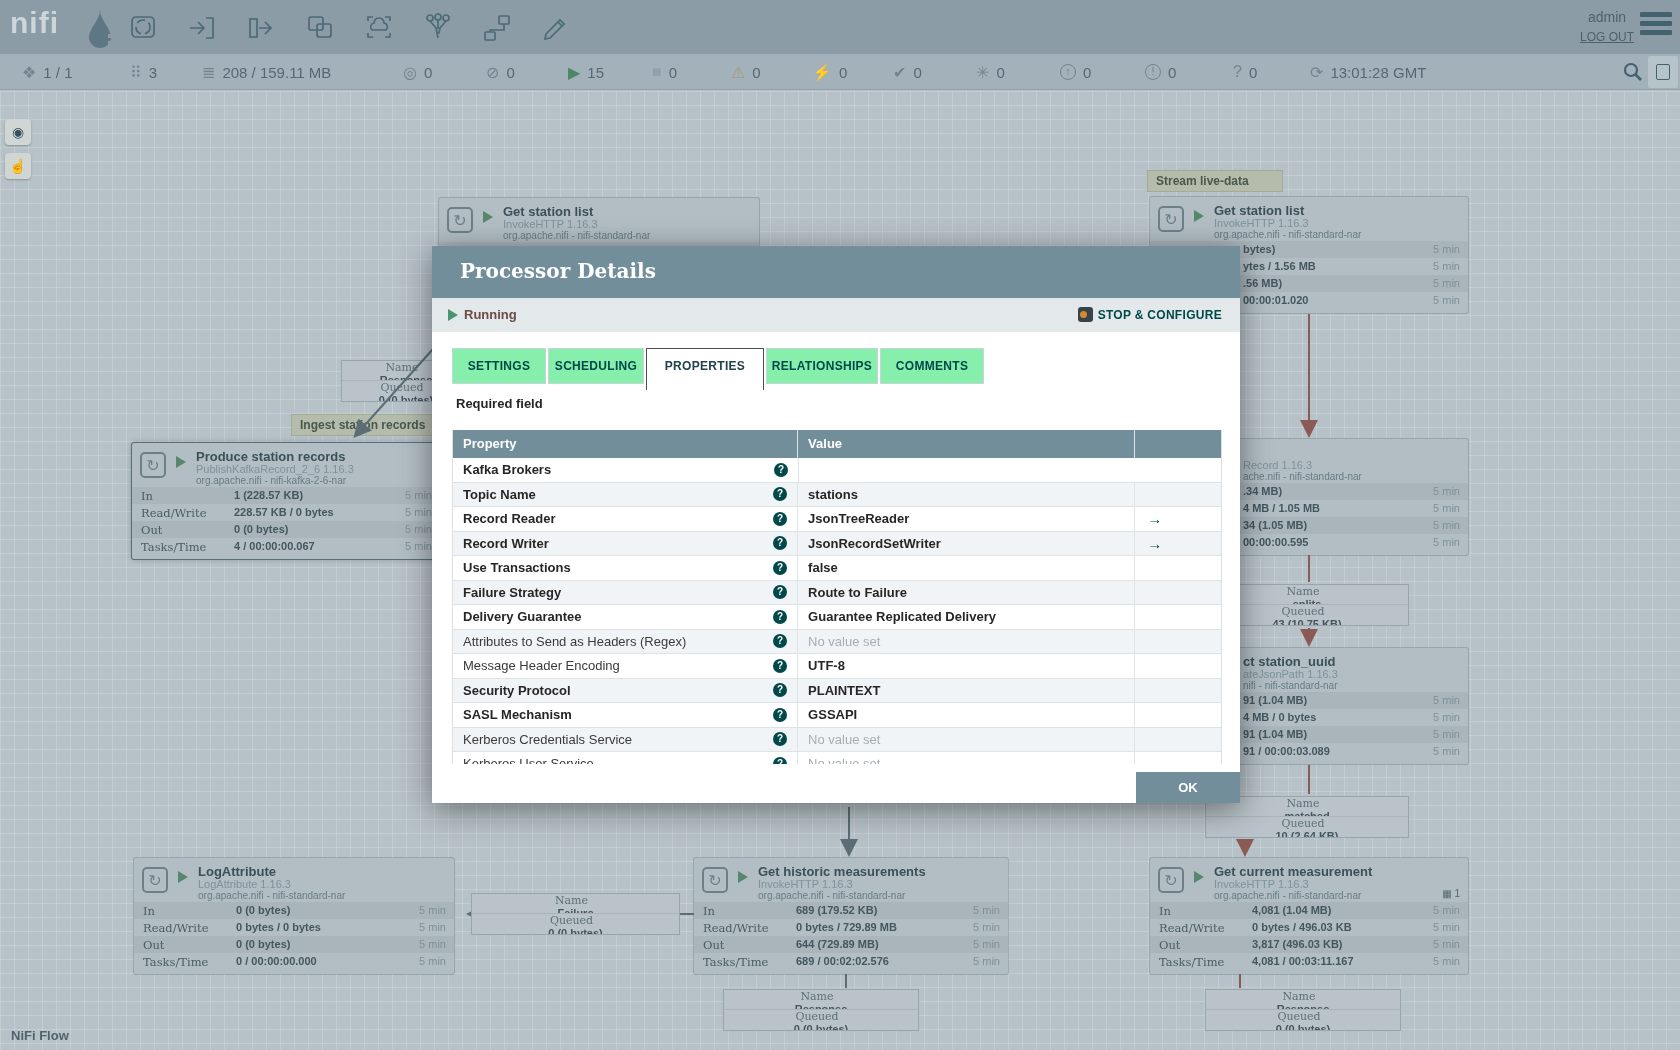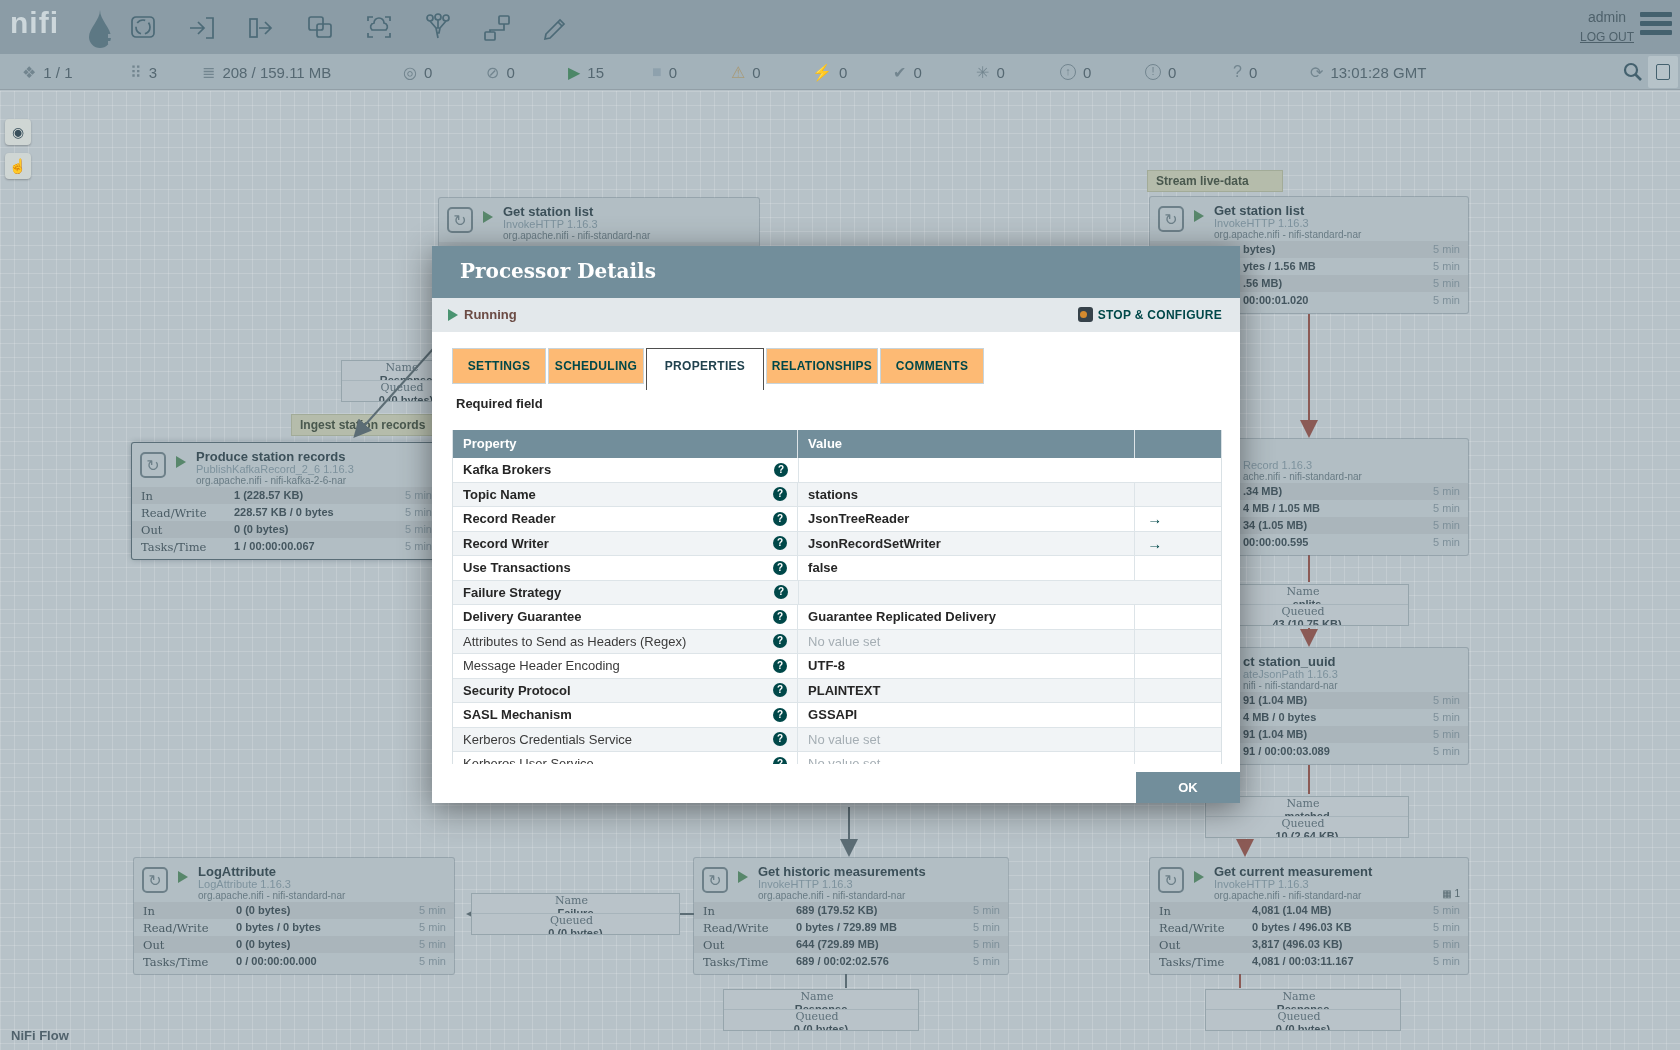--- a/index.html
+++ b/index.html
@@ -62,21 +62,21 @@
   #dialog{position:absolute;left:432px;top:246px;width:808px;height:557px;background:#fff;z-index:10;box-shadow:0 6px 30px rgba(0,0,0,.45);}
   #dlg-header{position:absolute;left:0;top:0;width:100%;height:52px;background:#728E9B;}
   #dlg-title{position:absolute;left:28px;top:13px;color:#fff;font-family:"DejaVu Serif",serif;font-size:20px;font-weight:bold;}
   #dlg-status{position:absolute;left:0;top:52px;width:100%;height:34px;background:#E3E8EB;}
   #run-play{position:absolute;left:16px;top:11px;width:0;height:0;border-left:10px solid #4a9471;border-top:6px solid transparent;border-bottom:6px solid transparent;}
   #run-text{position:absolute;left:32px;top:9px;font-size:13px;font-weight:bold;color:#6b4b44;}
   #stopcfg{position:absolute;right:18px;top:9px;font-size:12px;font-weight:bold;color:#004849;cursor:pointer;letter-spacing:.3px;}
   .gearbadge{display:inline-block;position:relative;width:15px;height:15px;background:#37424a;border-radius:3px;vertical-align:-3px;margin-right:5px;}
   .gearbadge::before{content:"";position:absolute;left:2px;top:4px;width:7px;height:7px;background:#d58a2e;border-radius:50%;}
   #dlg-tabs{position:absolute;left:20px;top:102px;height:42px;display:flex;}
-  .tab{height:36px;background:#fdba74;border:1px solid #C8D4DA;margin-right:2px;text-align:center;font-size:12px;font-weight:bold;color:#004849;line-height:34px;cursor:pointer;letter-spacing:.3px;}
+  .tab{height:36px;background:#86efac;border:1px solid #C8D4DA;margin-right:2px;text-align:center;font-size:12px;font-weight:bold;color:#004849;line-height:34px;cursor:pointer;letter-spacing:.3px;}
   .tab.sel{background:#fff;border:1px solid #4e4e4e;border-bottom:none;height:42px;color:#21424e;}
   #req-note{position:absolute;left:24px;top:150px;font-size:13px;font-weight:bold;color:#262626;}
   #ptable{position:absolute;left:20px;top:184px;width:770px;height:334px;overflow:hidden;border-left:1px solid #d9e1e5;border-right:1px solid #d9e1e5;}
   #pt-head{display:flex;height:28px;background:#728E9B;color:#fff;font-size:13px;font-weight:bold;line-height:28px;}
   .pt-row{display:flex;height:24.5px;border-bottom:1px solid #dde4e8;font-size:13px;align-items:center;background:#fff;}
   .pt-row.even{background:#f1f4f6;}
   .ct1{width:345px;padding-left:10px;position:relative;height:100%;display:flex;align-items:center;}
   .ct2{width:338px;padding-left:10px;border-left:1px solid #dde4e8;height:100%;display:flex;align-items:center;}
   .ct3{width:87px;border-left:1px solid #dde4e8;height:100%;display:flex;align-items:center;padding-left:12px;}
   .prop-req{font-weight:bold;color:#262626;}
@@ -335,21 +335,21 @@
             <span class="p-val">228.57 KB / 0 bytes</span>
             <span class="p-min">5 min</span>
           </div>
           <div class="p-row odd" style="top: 78px;">
             <span class="p-key">Out</span>
             <span class="p-val">0 (0 bytes)</span>
             <span class="p-min">5 min</span>
           </div>
           <div class="p-row" style="top: 95px;">
             <span class="p-key">Tasks/Time</span>
-            <span class="p-val">1 / 00:00:00.067</span>
+            <span class="p-val">4 / 00:00:00.067</span>
             <span class="p-min">5 min</span>
           </div>
         </div>
         <div class="proc" style="left: 1150px; top: 106px; width: 318px; height: 116px;">
           <div class="p-ic">↻</div>
           <div class="p-play"></div>
           <div class="p-name">Get station list</div>
           <div class="p-type">InvokeHTTP 1.16.3</div>
           <div class="p-bundle">org.apache.nifi - nifi-standard-nar</div>
           <div class="p-row odd" style="top: 44px;">
@@ -578,20 +578,23 @@
             <div class="ct2">
               <span class="val">false</span>
             </div>
             <div class="ct3"></div>
           </div>
           <div class="pt-row even">
             <div class="ct1">
               <span class="prop-req">Failure Strategy</span>
               <span class="q-ic">?</span>
             </div>
+            <div class="ct2">
+              <span class="val">Route to Failure</span>
+            </div>
             <div class="ct3"></div>
           </div>
           <div class="pt-row">
             <div class="ct1">
               <span class="prop-req">Delivery Guarantee</span>
               <span class="q-ic">?</span>
             </div>
             <div class="ct2">
               <span class="val">Guarantee Replicated Delivery</span>
             </div>

